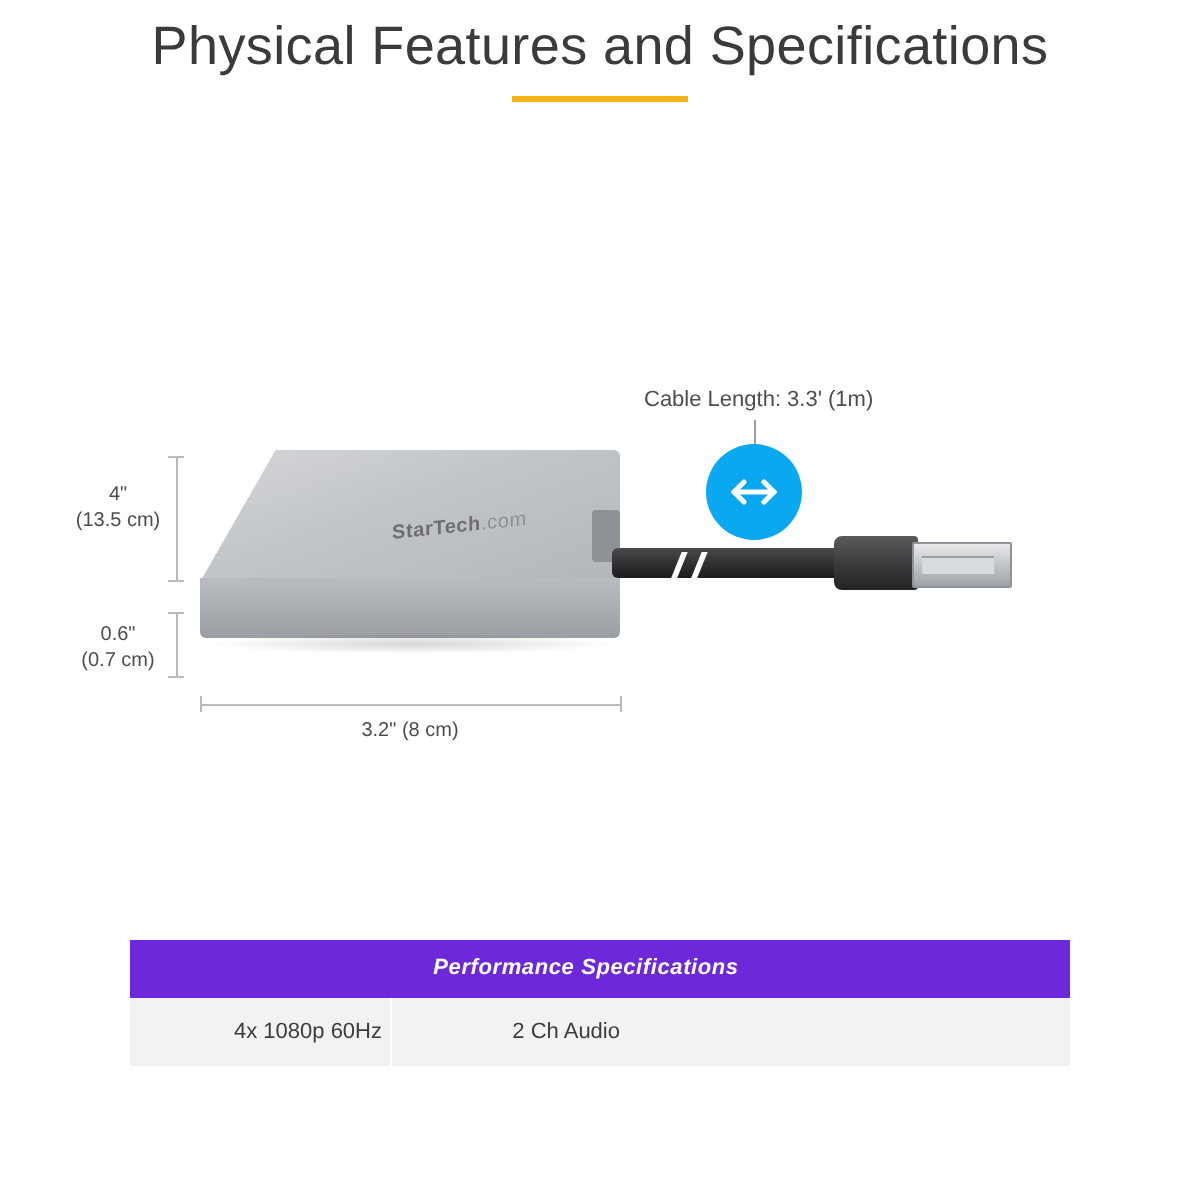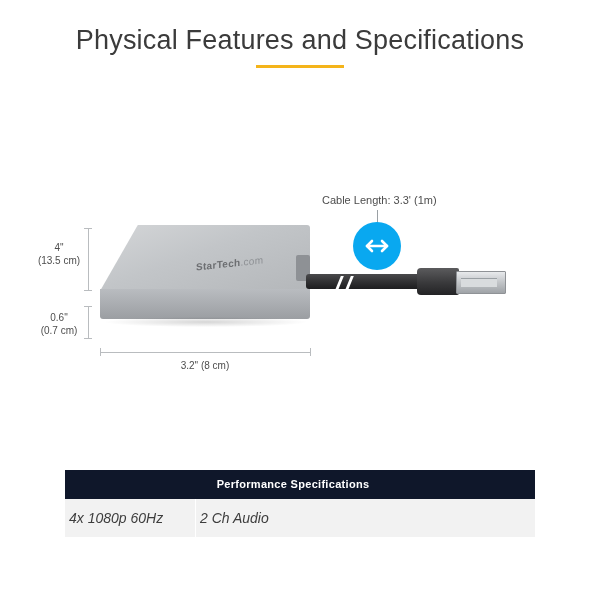--- a/index.html
+++ b/index.html
@@ -12,21 +12,21 @@
     background: #ffffff;
     font-family: "Liberation Sans", sans-serif;
     color: #333333;
     overflow: hidden;
     position: relative;
   }
 
   
   .title-block {
     position: absolute;
-    top: 26px;
+    top: 9px;
     left: 0;
     width: 600px;
     text-align: center;
   }
   .title-text {
     font-size: 27px;
     font-weight: 400;
     color: #3b3b3b;
     letter-spacing: 0.2px;
     line-height: 1.1;
@@ -206,40 +206,40 @@
   }
 
   
   .spec-table {
     position: absolute;
     left: 65px;
     top: 470px;
     width: 470px;
   }
   .spec-header {
-    background: #0f172a;
+    background: #6d28d9;
     color: #ffffff;
     text-align: center;
     font-size: 11px;
     font-weight: bold;
     padding: 8px 14px 9px 0;
     letter-spacing: 0.3px;
+    font-style: italic;
   }
   .spec-row {
     display: flex;
     background: #f2f2f2;
   }
   .spec-cell {
-    font-size: 14px;
+    font-size: 11px;
     color: #3d3d3d;
-    text-align: left;
+    text-align: right;
     padding: 11px 4px;
     flex: 1 1 0;
     border-right: 1px solid #ffffff;
-    font-style: italic;
   }
   .spec-cell:last-child { border-right: none; }
   .spec-cell.c1 { flex: 0 0 122px; }
   .spec-cell.c2 { flex: 0 0 110px; }
 </style>
 </head>
 <body>
 
 <div class="title-block">
   <div class="title-text">Physical Features and Specifications</div>

